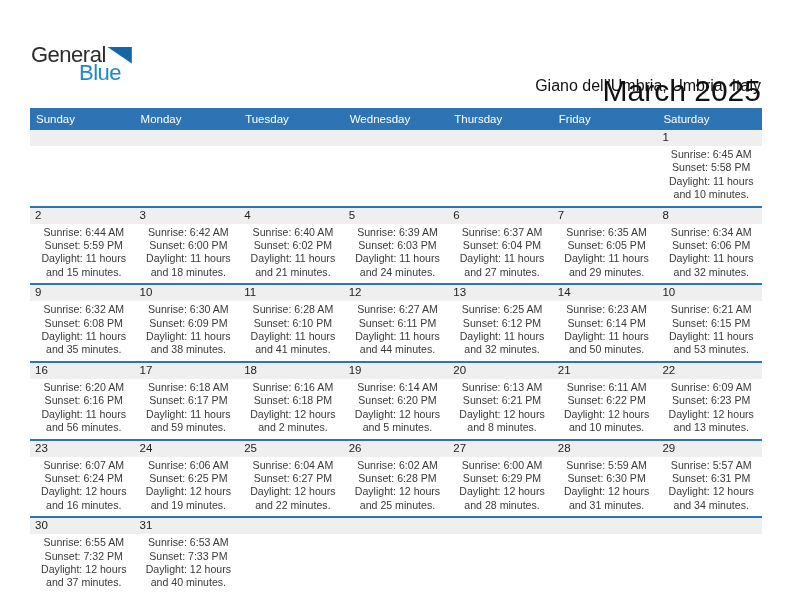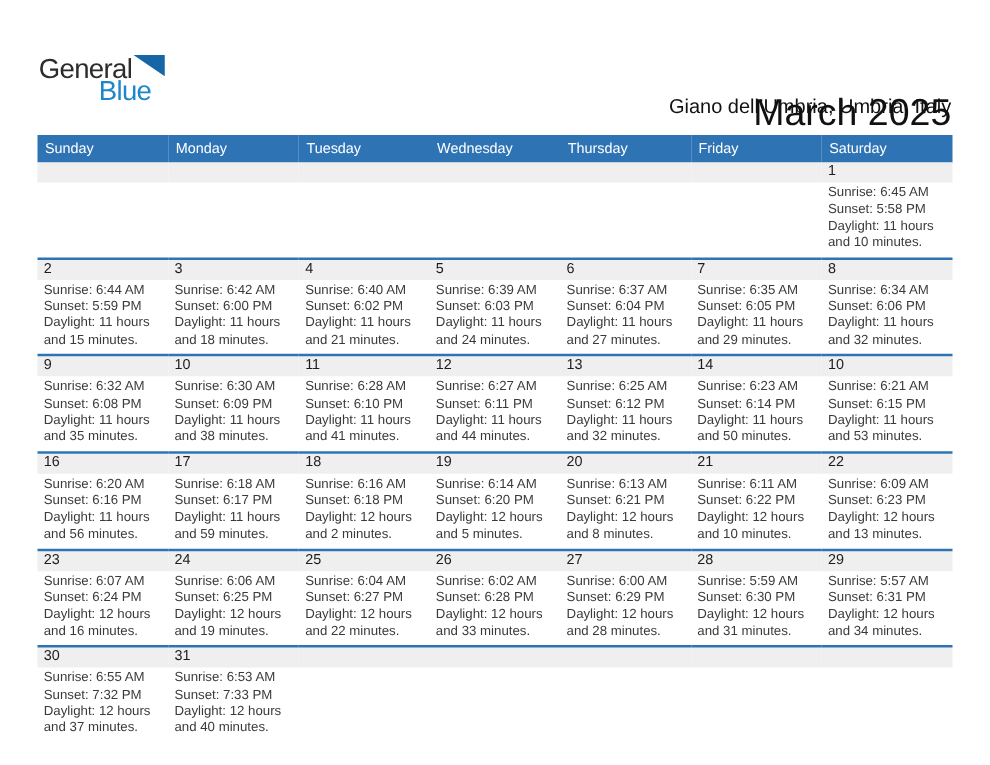--- a/index.html
+++ b/index.html
@@ -15,21 +15,21 @@
   html,body{background:#ffffff;}
   body{font-family:"Liberation Sans", sans-serif;}
   .page{
     position:relative;
     width:792px;height:612px;
     background:#ffffff;
     overflow:hidden;
   }
   
   .logo{position:absolute;left:31px;top:44px;line-height:1;}
-  .logo-line1{display:flex;align-items:flex-start;}
+  .logo-line1{display:flex;align-items:center;}
   .logo-general{
     font-size:22px;color:#2D2B2C;letter-spacing:-0.5px;font-weight:500;
   }
   .logo-triangle{
     display:inline-block;width:25px;height:17px;
     background:var(--logo-triangle);
     clip-path:polygon(0 0,100% 0,100% 100%);
     margin-left:1px;margin-bottom:0px;
   }
   .logo-line2{
@@ -64,20 +64,21 @@
   }
   .calendar tbody tr:last-child td{height:76px;}
   .day-number{
     background:var(--band-gray);
     font-size:11.5px;color:var(--number-dark);
     height:16px;padding:1px 0 0 5px;
   }
   .day-details{
     font-size:10.6px;line-height:13.4px;color:var(--text-dark);
     padding:2px 2px 4px 5px;
+    text-align:center;
   }
 </style>
 </head>
 <body>
 
 <div class="page">
 
   <div class="logo">
     <div class="logo-line1">
       <span class="logo-general">General</span>
@@ -359,21 +360,21 @@
               <div>Daylight: 12 hours</div>
               <div>and 22 minutes.</div>
             </div>
           </td>
           <td class="day-cell">
             <div class="day-number">26</div>
             <div class="day-details">
               <div>Sunrise: 6:02 AM</div>
               <div>Sunset: 6:28 PM</div>
               <div>Daylight: 12 hours</div>
-              <div>and 33 minutes.</div>
+              <div>and 25 minutes.</div>
             </div>
           </td>
           <td class="day-cell">
             <div class="day-number">27</div>
             <div class="day-details">
               <div>Sunrise: 6:00 AM</div>
               <div>Sunset: 6:29 PM</div>
               <div>Daylight: 12 hours</div>
               <div>and 28 minutes.</div>
             </div>

